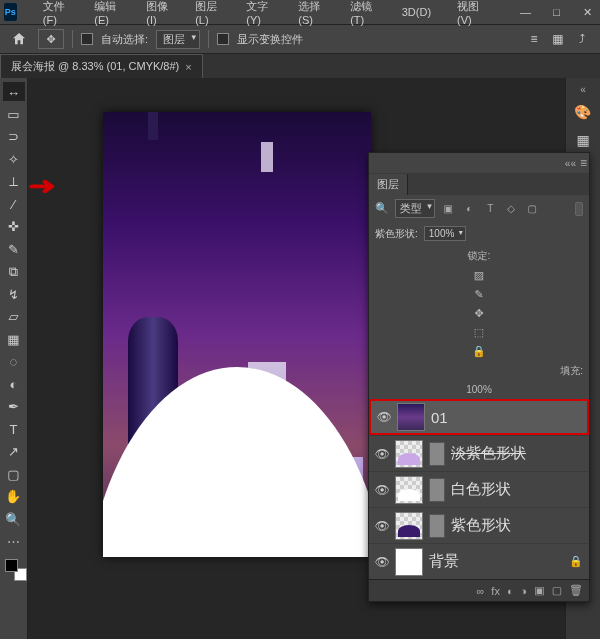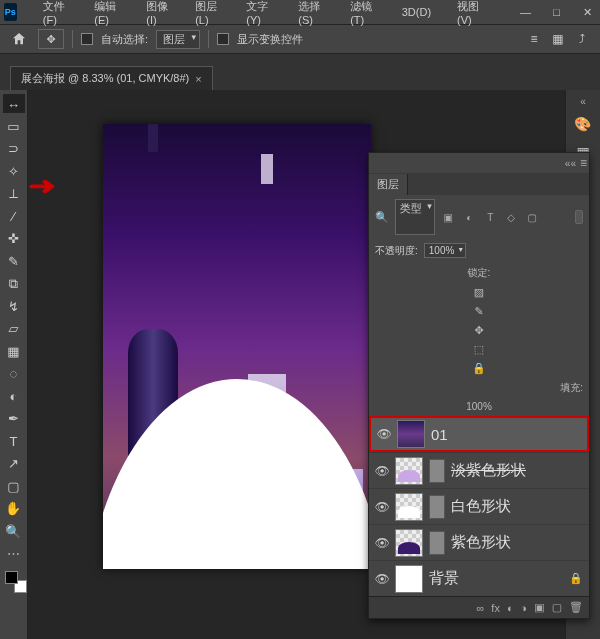--- a/index.html
+++ b/index.html
@@ -66,22 +66,20 @@
   }
   .options-bar .icon-btn {
     width:20px;height:20px;display:flex;align-items:center;justify-content:center;
     color:#ccc;font-size:12px;
   }
   .options-bar .right-icons { margin-left:auto; display:flex; gap:4px; }
   .tabbar {
     height: 24px;
     background: #333333;
     display: flex; align-items: center;
-    padding-left: 10px;
-    margin-top: 12px;
   }
   .tabbar .doc-tab {
     background: #2a2a2a;
     padding: 4px 10px;
     font-size: 11px;
     display: flex; align-items: center; gap: 6px;
     border-top: 1px solid #555;
     border-left: 1px solid #555;
     border-right: 1px solid #555;
   }
@@ -197,21 +195,21 @@
   .layers-panel .lp-tabs .tab {
     padding:3px 8px;font-size:11px;background:#444;border-right:1px solid #222;
   }
   .layers-panel .lp-row {
     display:flex;align-items:center;gap:6px;
     padding: 4px 6px;
     font-size:11px;
   }
   .layers-panel .filter-row .search-ico{font-size:11px;}
   .layers-panel .filter-row .kind-dd {
-    background:#3a3a3a;border:1px solid #666;padding:1px 12px 18px 4px;font-size:11px;position:relative;
+    background:#3a3a3a;border:1px solid #666;padding:1px 12px 1px 4px;font-size:11px;position:relative;
   }
   .layers-panel .filter-row .kind-dd:after{content:"▾";position:absolute;right:2px;top:1px;font-size:9px;}
   .layers-panel .filter-row .ficon { width:15px;height:15px;display:flex;align-items:center;justify-content:center;color:#aaa;font-size:10px; }
   .layers-panel .filter-row .toggle {
     margin-left:auto;width:8px;height:14px;background:#555;border:1px solid #666;border-radius:2px;
   }
   .layers-panel .blend-row .blend-dd {
     background:#3a3a3a;border:1px solid #666;padding:1px 14px 1px 6px;font-size:11px;position:relative;flex:0 0 90px;
   }
   .layers-panel .blend-row .blend-dd:after{content:"▾";position:absolute;right:3px;top:2px;font-size:9px;}
@@ -388,21 +386,21 @@
     <span class="search-ico">🔍</span>
     <div class="kind-dd">类型</div>
     <span class="ficon">▣</span>
     <span class="ficon">◐</span>
     <span class="ficon">T</span>
     <span class="ficon">◇</span>
     <span class="ficon">▢</span>
     <div class="toggle"></div>
   </div>
   <div class="lp-row blend-row">
-    <span class="lab">不透明度:</span>
+    <span class="lab">紫色形状:</span>
     <div class="num-box">100%</div>
   </div>
   <div class="lp-row lock-row">
     <span>锁定:</span>
     <span class="licon">▨</span>
     <span class="licon">✎</span>
     <span class="licon">✥</span>
     <span class="licon">⬚</span>
     <span class="licon">🔒</span>
     <span class="lab" style="margin-left:auto">填充:</span>

